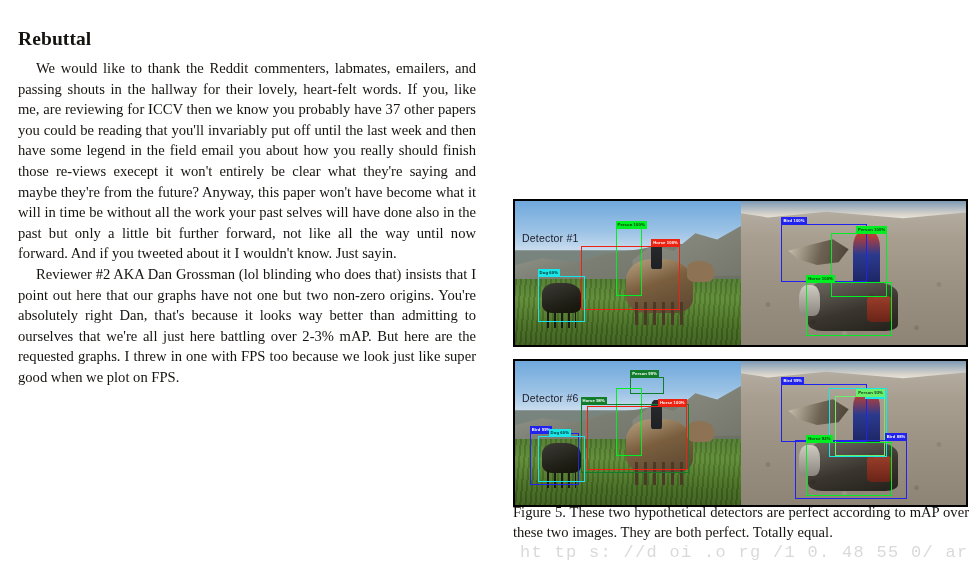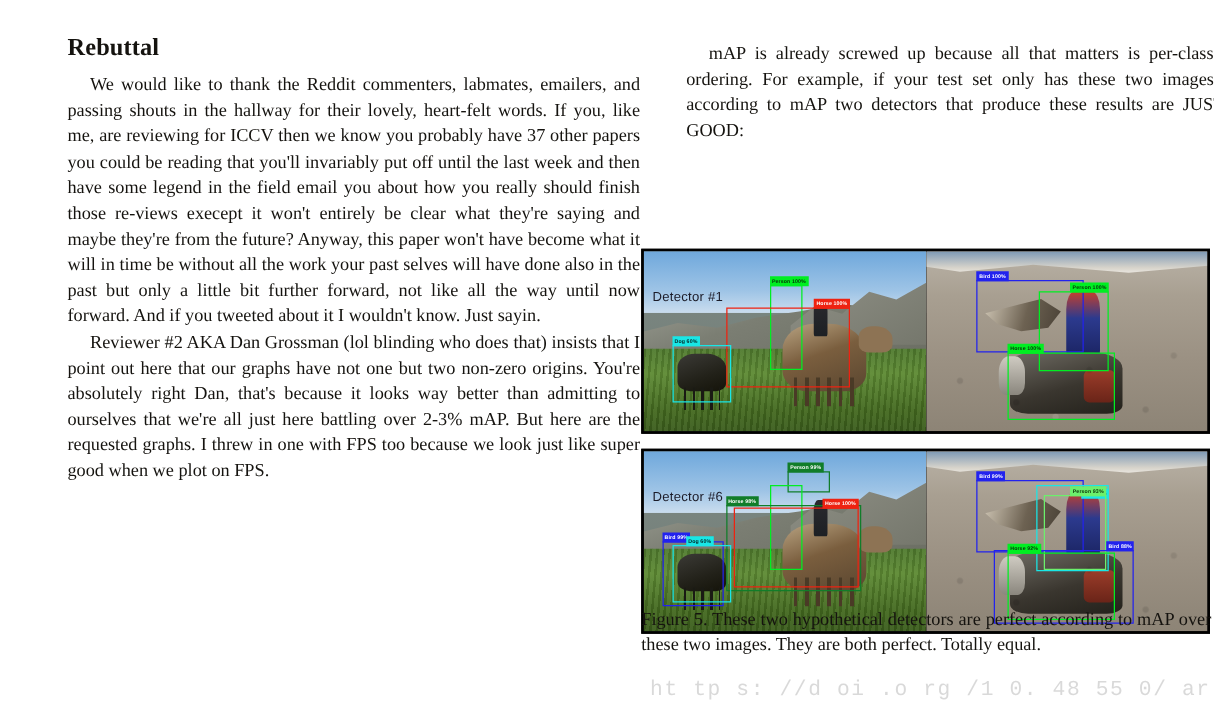--- a/index.html
+++ b/index.html
@@ -6,21 +6,21 @@
   body{
     width:971px;height:567px;
     background:#ffffff;
     font-family:"Liberation Serif","DejaVu Serif",serif;
     color:#15130f;
     overflow:hidden;
     position:relative;
   }
   .page{position:absolute;inset:0;}
 
-  .col{position:absolute;top:0;margin-left:36px;}
+  .col{position:absolute;top:0;}
   .col-left{left:18px;width:458px;}
   .col-right{left:513px;width:455px;}
 
   h1.section-title{
     font-size:19.5px;
     font-weight:bold;
     margin:0;
     padding:28px 0 8px 0;
     letter-spacing:.1px;
     font-family:"Liberation Serif","DejaVu Serif",serif;
@@ -191,21 +191,21 @@
     font-family:"Liberation Sans","DejaVu Sans",sans-serif;
     font-size:10.5px;
     color:#1b1b28;
     letter-spacing:.2px;
     z-index:20;
     margin-top:26px;
   }
 
   .figure-caption{
     position:absolute;
-    left:513px;top:486px;width:456px;
+    left:513px;top:502px;width:456px;
     font-size:14.6px;line-height:20.4px;
     text-align:justify;
   }
   .watermark{
     position:absolute;left:520px;top:543px;width:450px;
     font-family:Liberation Mono, monospace;
     font-size:17px;letter-spacing:1.3px;
     color:rgba(130,130,130,.30);
     white-space:nowrap;
     user-select:none;
@@ -216,21 +216,20 @@
 
 <div class="page">
 
   <div class="col col-left">
     <h1 class="section-title">Rebuttal</h1>
     <p class="para">We would like to thank the Reddit commenters, labmates, emailers, and passing shouts in the hallway for their lovely, heart-felt words. If you, like me, are reviewing for ICCV then we know you probably have 37 other papers you could be reading that you'll invariably put off until the last week and then have some legend in the field email you about how you really should finish those re-views execept it won't entirely be clear what they're saying and maybe they're from the future? Anyway, this paper won't have become what it will in time be without all the work your past selves will have done also in the past but only a little bit further forward, not like all the way until now forward. And if you tweeted about it I wouldn't know. Just sayin.</p>
     <p class="para">Reviewer #2 AKA Dan Grossman (lol blinding who does that) insists that I point out here that our graphs have not one but two non-zero origins. You're absolutely right Dan, that's because it looks way better than admitting to ourselves that we're all just here battling over 2-3% mAP. But here are the requested graphs. I threw in one with FPS too because we look just like super good when we plot on FPS.</p>
   </div>
 
   <div class="col col-right rcol-top">
-    <p class="para">mAP is already screwed up because all that matters is per-class rank ordering. For example, if your test set only has these two images then according to mAP two detectors that produce these results are JUST AS GOOD:</p>
   </div>
 
   <div class="figure">
 
     <div class="det-panel p1">
       <div class="half left">
         <div class="sceneA">
           <div class="mtn"></div>
           <div class="mtn2"></div>
           <div class="grass"></div>

